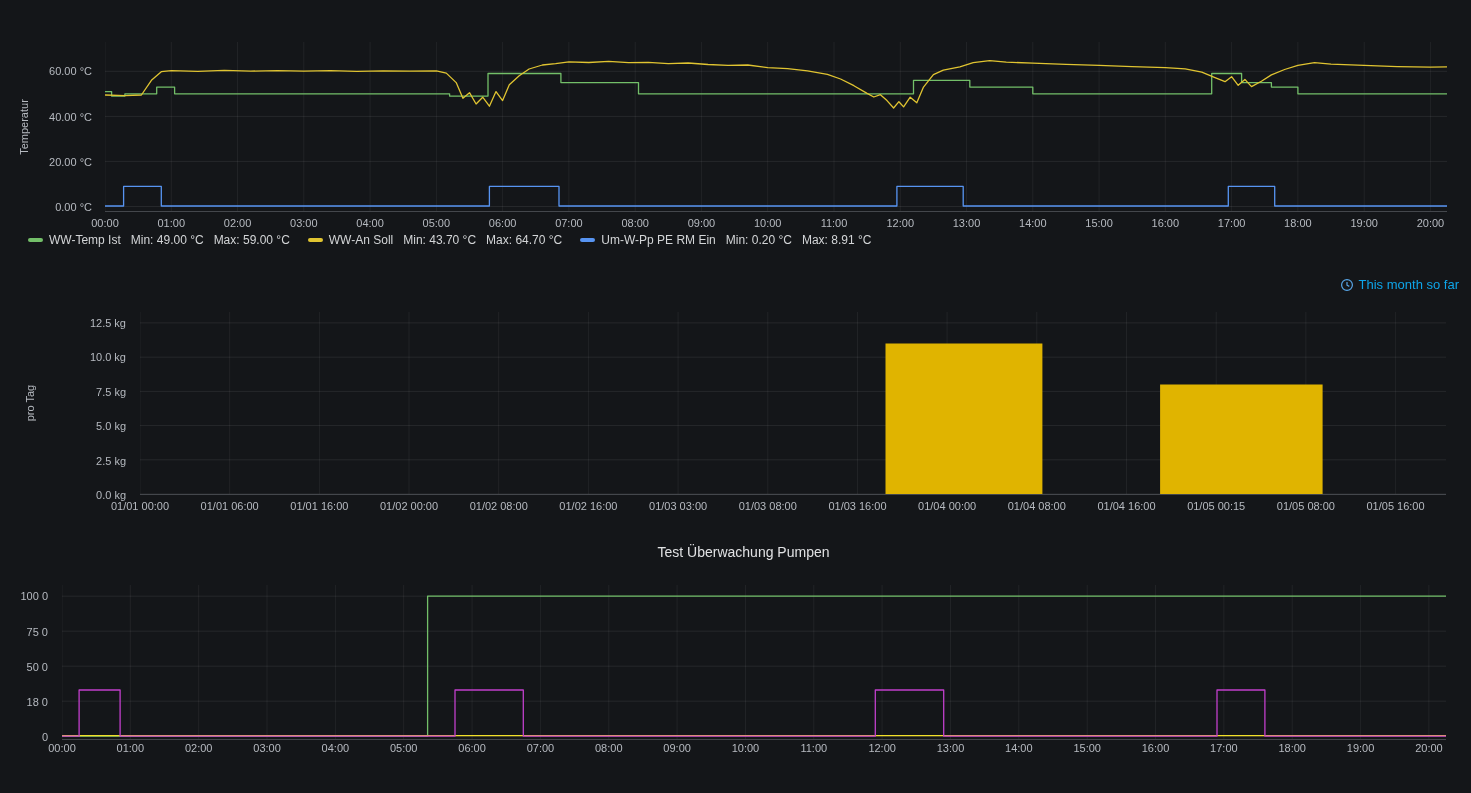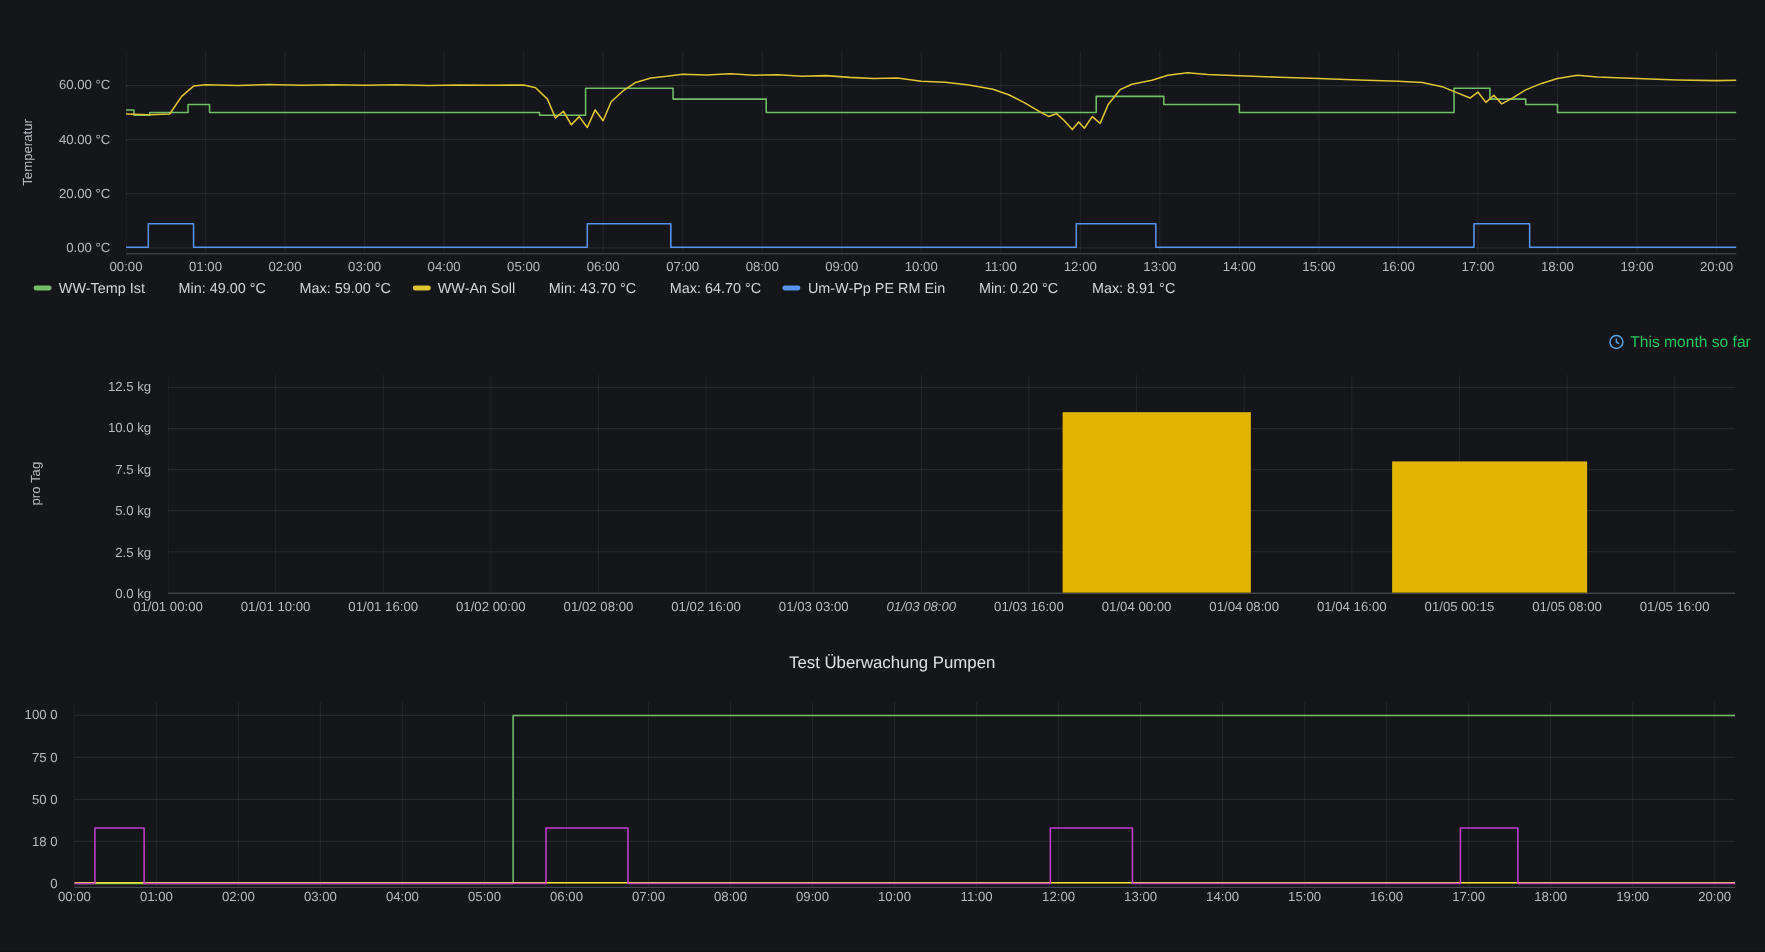--- a/index.html
+++ b/index.html
@@ -31,24 +31,24 @@
     font-size:11px; color:#b6bac0; white-space:nowrap;
   }
   .plot { position:absolute; border-bottom:1px solid #44474c; }
   .plot svg { display:block; }
   .legend {
     position:absolute; display:flex; align-items:center; gap:18px;
     font-size:12px; color:#d3d5d7; white-space:nowrap;
   }
   .legend-item { display:flex; align-items:center; gap:6px; }
   .swatch { width:15px; height:4px; border-radius:2px; display:inline-block; }
-  .lstat { margin-left:22px;text-align:center; }
+  .lstat { margin-left:4px;text-align:center; }
   .link {
     position:absolute; display:flex; align-items:center; gap:5px;
-    font-size:13px; color:#22c55e; cursor:pointer; text-decoration:none;
+    font-size:13px; color:#0ea5e9; cursor:pointer; text-decoration:none;
   }
   .clock { stroke:#58a6e8; fill:none; stroke-width:1.2; }
 </style>
 </head>
 <body>
 
 <div class="page">
 
   <section class="panel" style="top:0;height:258px;">
     <div class="vlabel" style="left:24px;top:127px;">Temperatur</div>
@@ -174,27 +174,27 @@
           <line x1="0" y1="113.6" x2="1306" y2="113.6" stroke="rgba(255,255,255,0.08)"></line>
           <line x1="0" y1="79.4" x2="1306" y2="79.4" stroke="rgba(255,255,255,0.08)"></line>
           <line x1="0" y1="45.2" x2="1306" y2="45.2" stroke="rgba(255,255,255,0.08)"></line>
           <line x1="0" y1="10.9" x2="1306" y2="10.9" stroke="rgba(255,255,255,0.08)"></line>
           <rect x="745.5" y="31.5" width="156.9" height="150.5" fill="#E0B400"></rect>
           <rect x="1020.1" y="72.5" width="162.5" height="109.5" fill="#E0B400"></rect>
         </svg>
       </div>
     <div class="xticks" id="c2x" style="left:140px;top:242px;width:1306px;">
         <span style="left: 0%;">01/01 00:00</span>
-        <span style="left: 6.86695%;">01/01 10:00</span>
+        <span style="left: 6.86695%;">01/01 06:00</span>
         <span style="left: 13.7339%;">01/01 16:00</span>
         <span style="left: 20.6009%;">01/02 00:00</span>
         <span style="left: 27.4678%;">01/02 08:00</span>
         <span style="left: 34.3348%;">01/02 16:00</span>
         <span style="left: 41.2017%;">01/03 03:00</span>
-        <span style="left: 48.0687%; font-style: italic;">01/03 08:00</span>
+        <span style="left: 48.0687%;">01/03 08:00</span>
         <span style="left: 54.9356%;">01/03 16:00</span>
         <span style="left: 61.8026%;">01/04 00:00</span>
         <span style="left: 68.6695%;">01/04 08:00</span>
         <span style="left: 75.5365%;">01/04 16:00</span>
         <span style="left: 82.4034%;">01/05 00:15</span>
         <span style="left: 89.2704%;">01/05 08:00</span>
         <span style="left: 96.1373%;">01/05 16:00</span>
       </div>
   </section>
 

